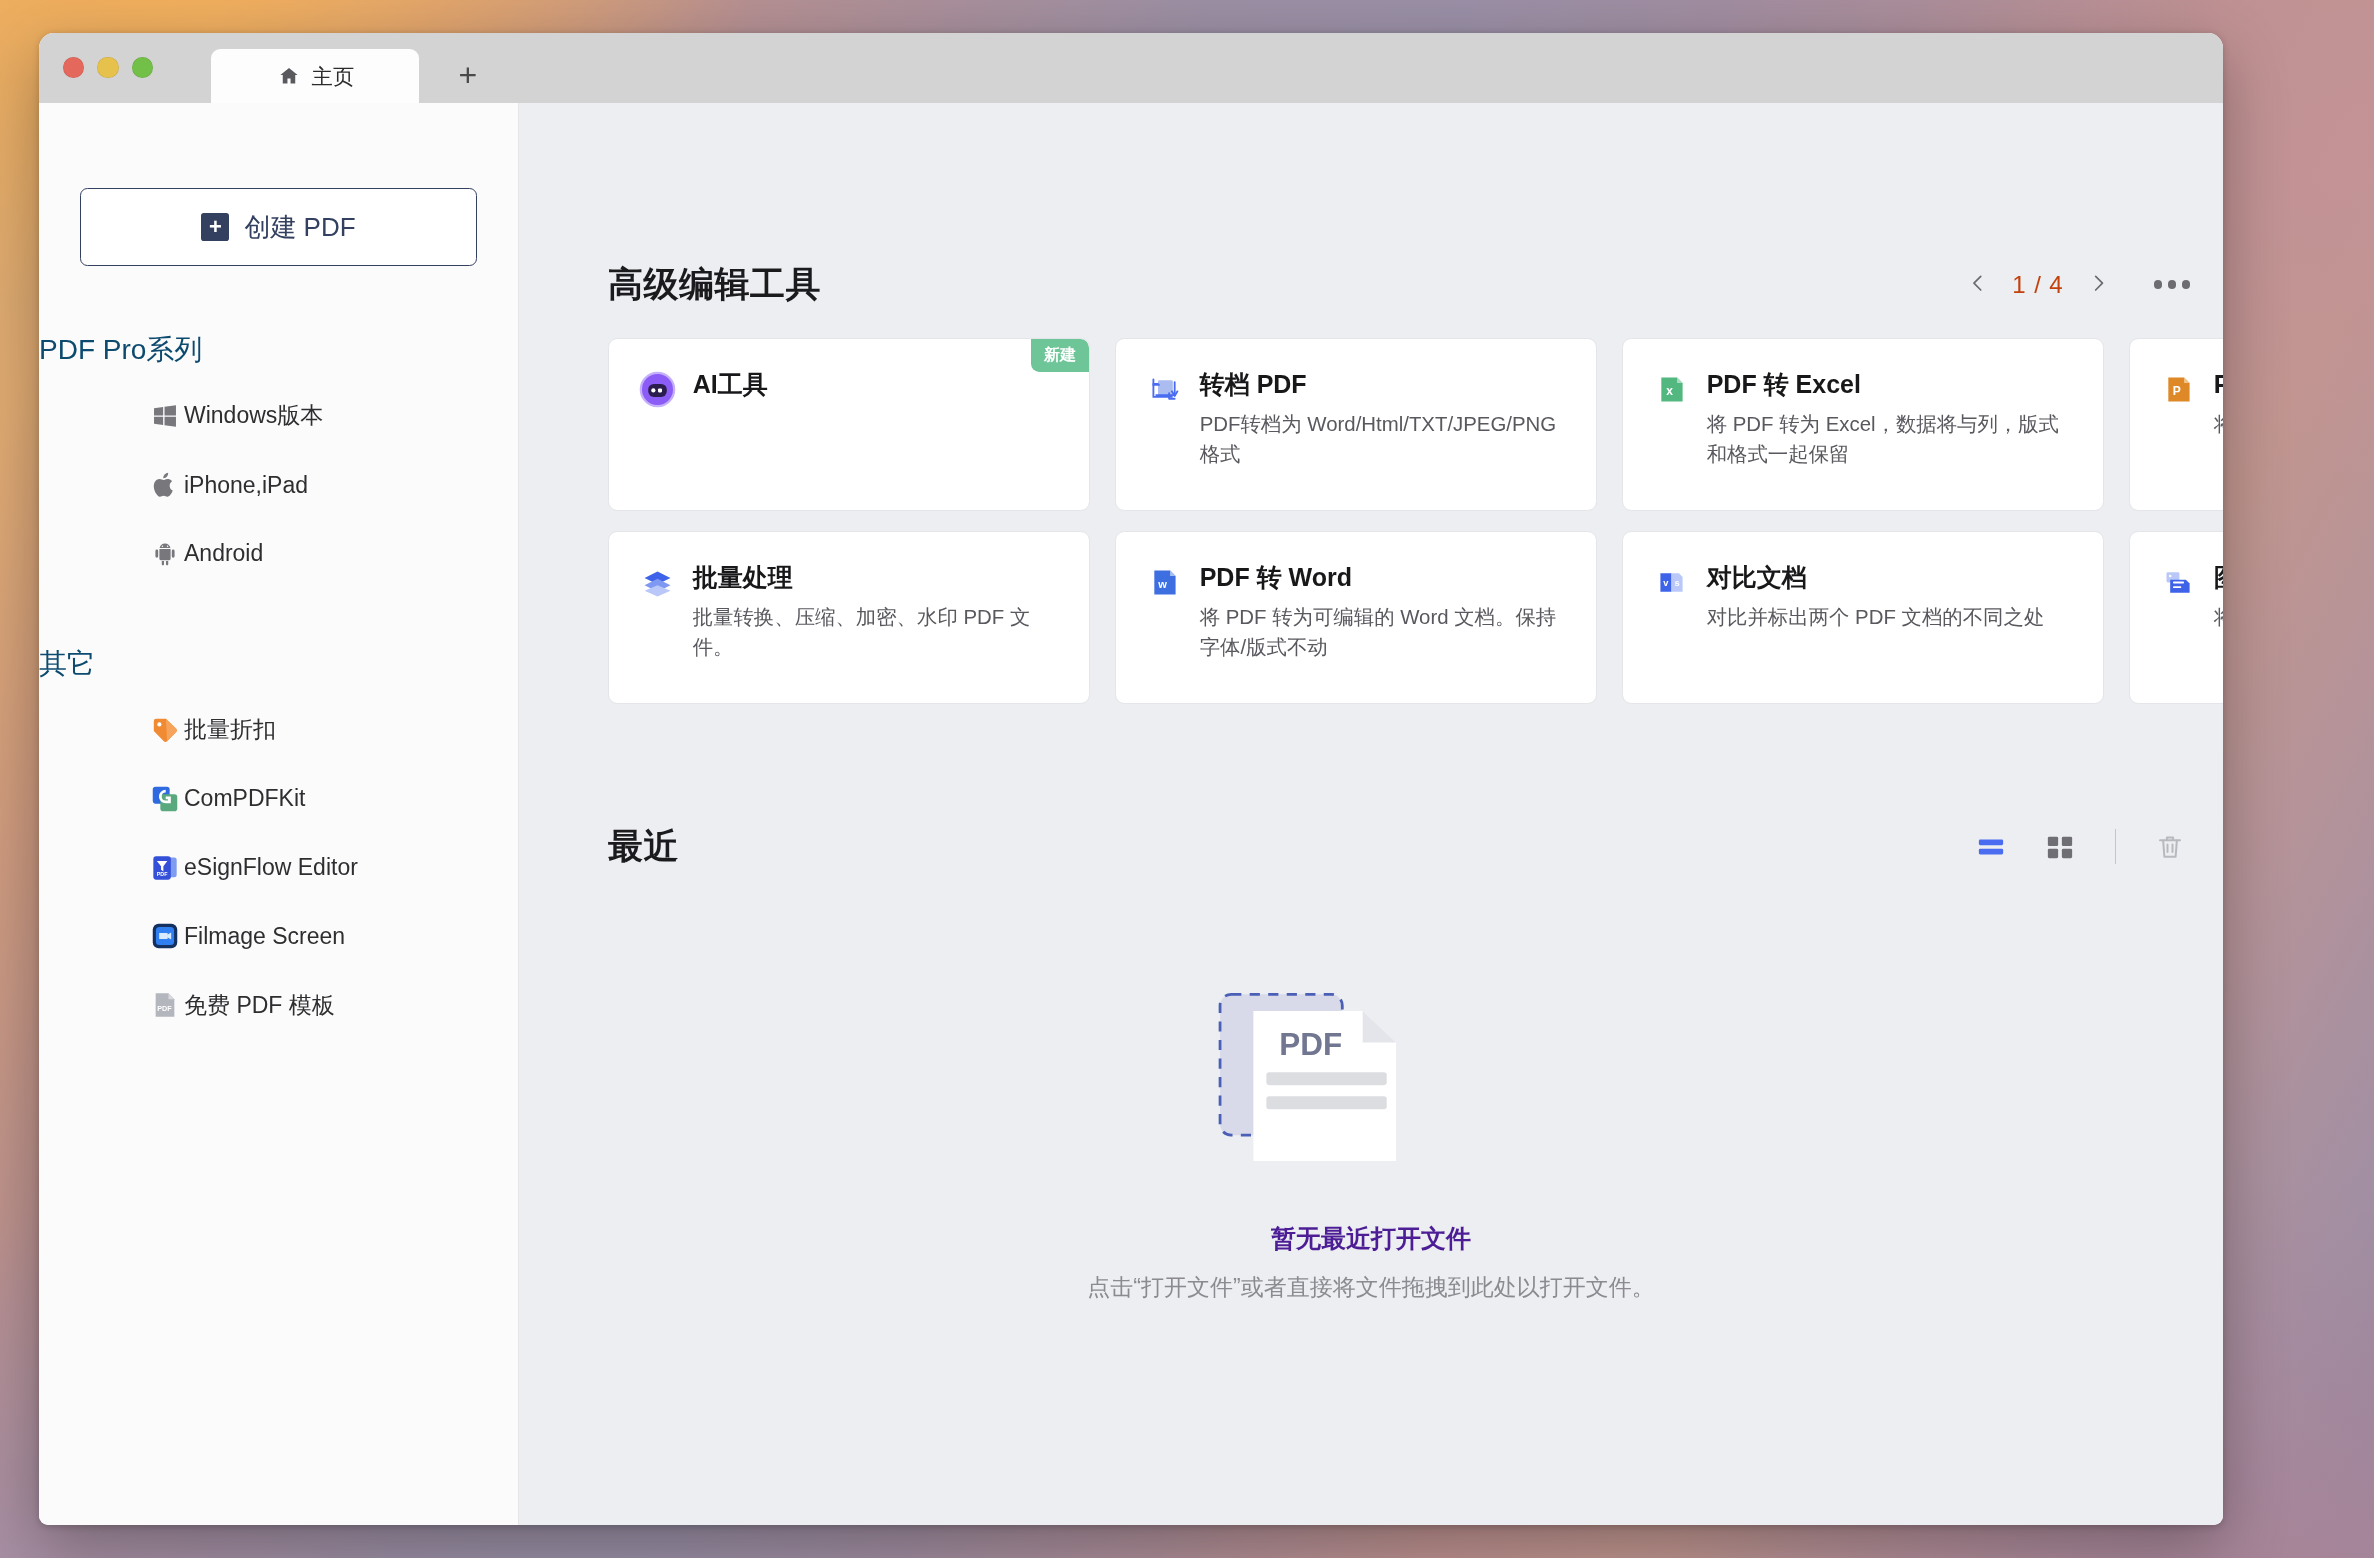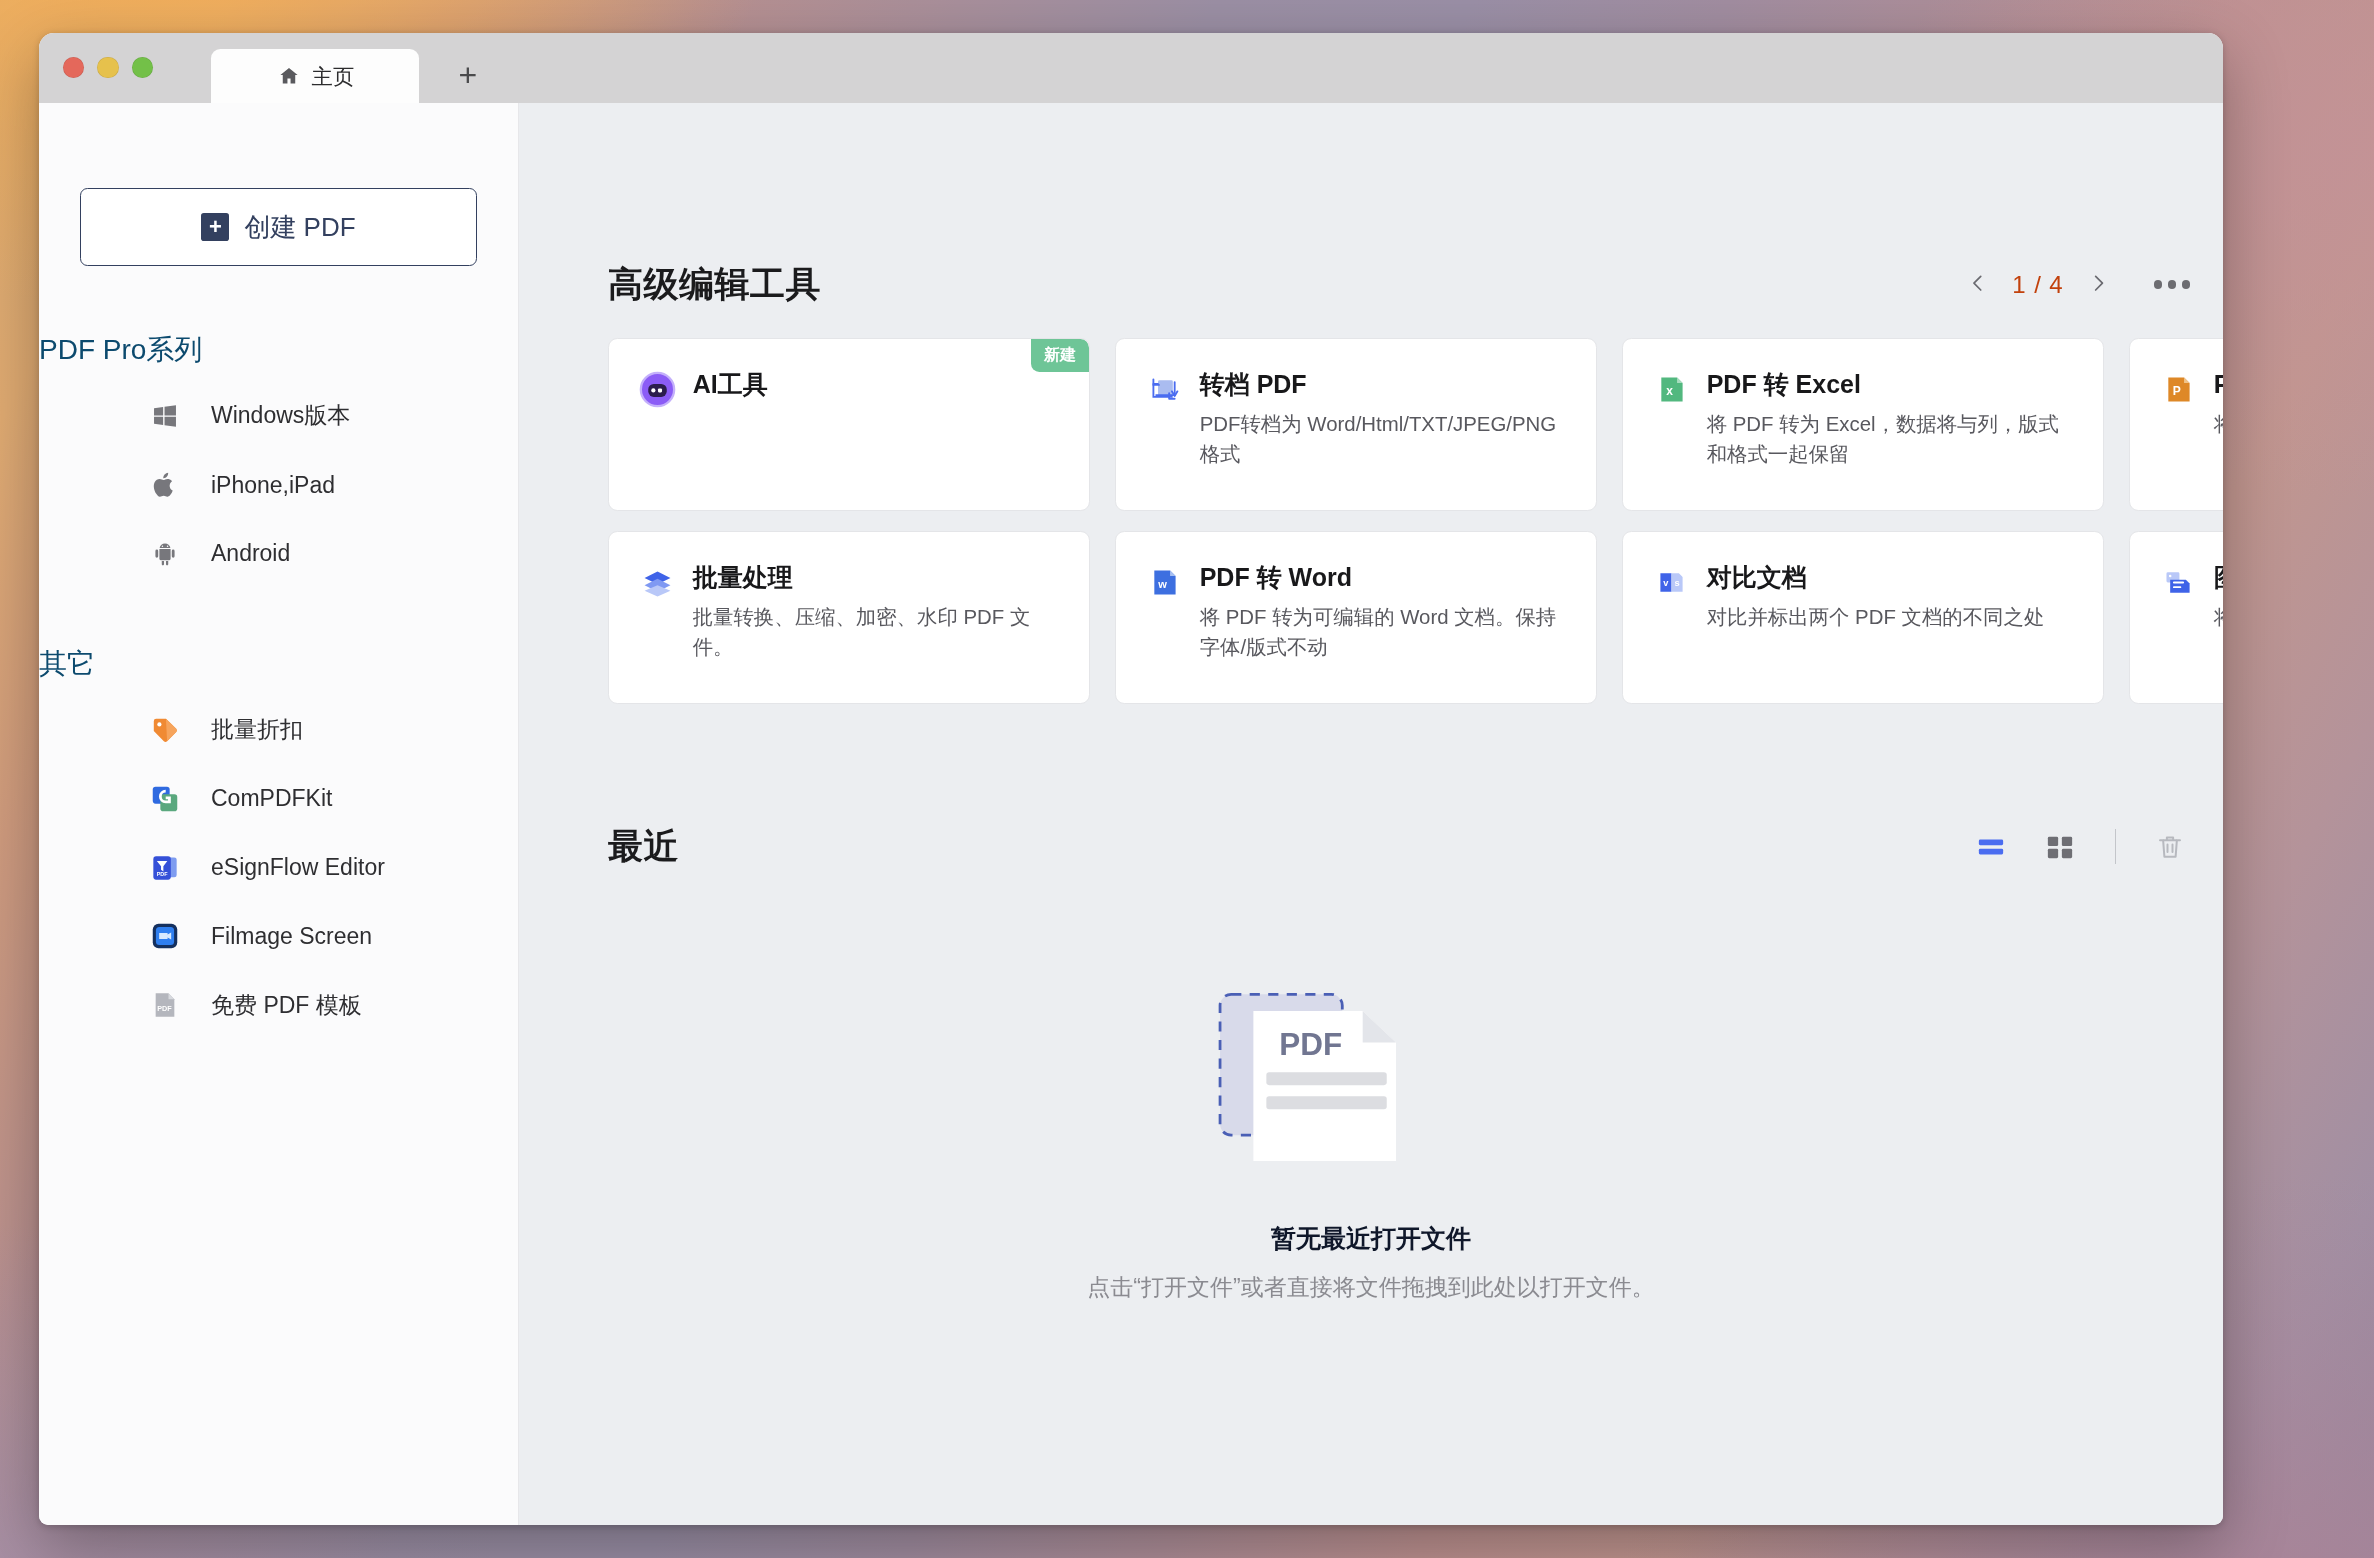--- a/index.html
+++ b/index.html
@@ -117,21 +117,21 @@
     display:flex; align-items:center; justify-content:center;
     color:#fff; font-size:22px; line-height:1; font-weight:600;
   }
 
   .nav-group { margin-top: 65px; }
   .nav-title {
     font-size: 28px; color: #0c4a6e; font-weight: 400;
     margin-bottom: 20.4px;
   }
   .nav-item {
-    display: flex; align-items: center; gap: 31px;
+    display: flex; align-items: center; gap: 4px;
     padding: 11px 0 11px 111px;
     font-size: 23px; color: #2e2e31;
     cursor: pointer;
   }
   .nav-item + .nav-item { margin-top: 16.7px; }
   .nav-ico { width: 30px; height: 30px; display:flex; align-items:center; justify-content:center; flex:0 0 30px;}
 
   
   .main {
     flex: 1;
@@ -193,21 +193,21 @@
   .recent-tools { display:flex; align-items:center; gap: 28px;}
   .ico-btn { width:41px; height:41px; display:flex; align-items:center; justify-content:center; cursor:pointer;}
   .vsep { width:0.9px; height:35px; background:#c3c5ca; margin: 0 5.6px;}
 
   .empty {
     margin-top: 104px;
     display:flex; flex-direction:column; align-items:center;
     width: 100%;
   }
   .empty-art { width: 306px; height: 213px; position: relative; }
-  .empty-title { margin-top: 35px; font-size: 25px; font-weight: 700; color:#0f172a;}
+  .empty-title { margin-top: 35px; font-size: 25px; font-weight: 700; color:#4c1d95;}
   .empty-sub { margin-top: 15px; font-size: 23px; line-height:1.5; color:#8a8a90; text-align:center;}
 </style>
 </head>
 <body>
 
 <div class="window">
 
   <div class="titlebar">
     <div class="traffic">
       <span class="dot red"></span>

